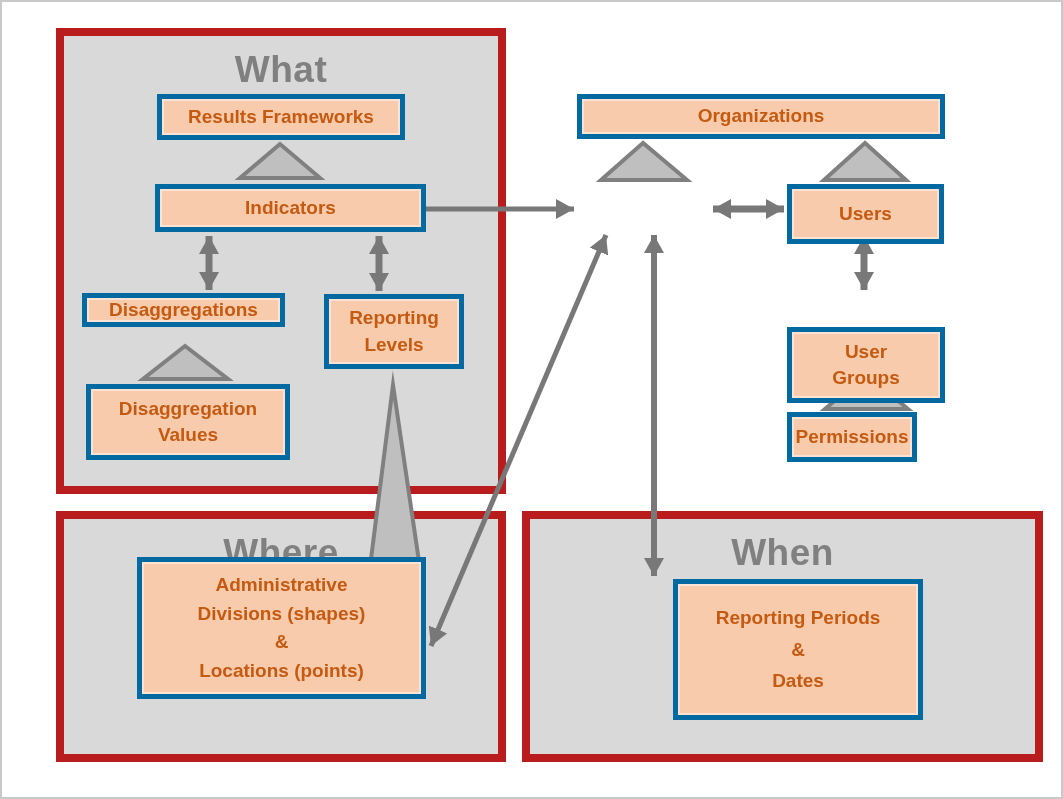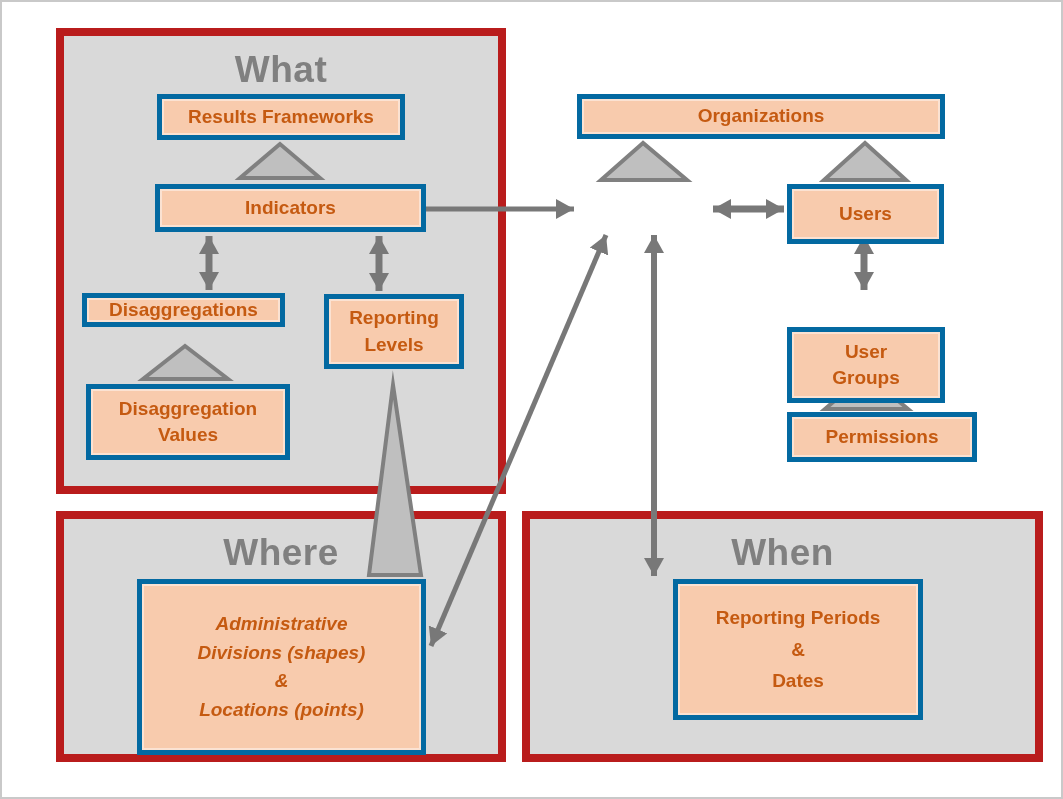--- a/index.html
+++ b/index.html
@@ -30,22 +30,22 @@
   }
   #node-results-frameworks   {left:155px;top:92px; width:248px;height:46px;}
   #node-indicators           {left:153px;top:182px;width:271px;height:48px;}
   #node-disaggregations      {left:80px; top:291px;width:203px;height:34px;}
   #node-reporting-levels     {left:322px;top:292px;width:140px;height:75px;}
   #node-disaggregation-values{left:84px; top:382px;width:204px;height:76px;}
   #node-organizations        {left:575px;top:92px; width:368px;height:45px;}
   #node-activities           {left:575px;top:182px;width:133px;height:48px;}
   #node-users                {left:785px;top:182px;width:157px;height:60px;}
   #node-user-groups          {left:785px;top:291px;width:158px;height:76px;margin-top:34px;}
-  #node-permissions          {left:785px;top:410px;width:190px;height:50px;}
-  #node-administrative-divisions{left:135px;top:577px;width:289px;height:176px;line-height:1.5;font-style:italic;}
+  #node-permissions          {left:785px;top:410px;width:130px;height:50px;}
+  #node-administrative-divisions{left:135px;top:555px;width:289px;height:142px;line-height:1.5;}
   #node-reporting-periods    {left:635px;top:577px;width:250px;height:141px;line-height:1.65;margin-left:36px;}
   #connector-layer{position:absolute;left:0;top:0;width:1063px;height:799px;pointer-events:none;}
   .connector{stroke:#787878;fill:none;}
   .tri{fill:#bfbfbf;stroke:#808080;stroke-width:4;stroke-miterlimit:12;}
 </style>
 </head>
 <body>
 
 <div id="stage">
 

